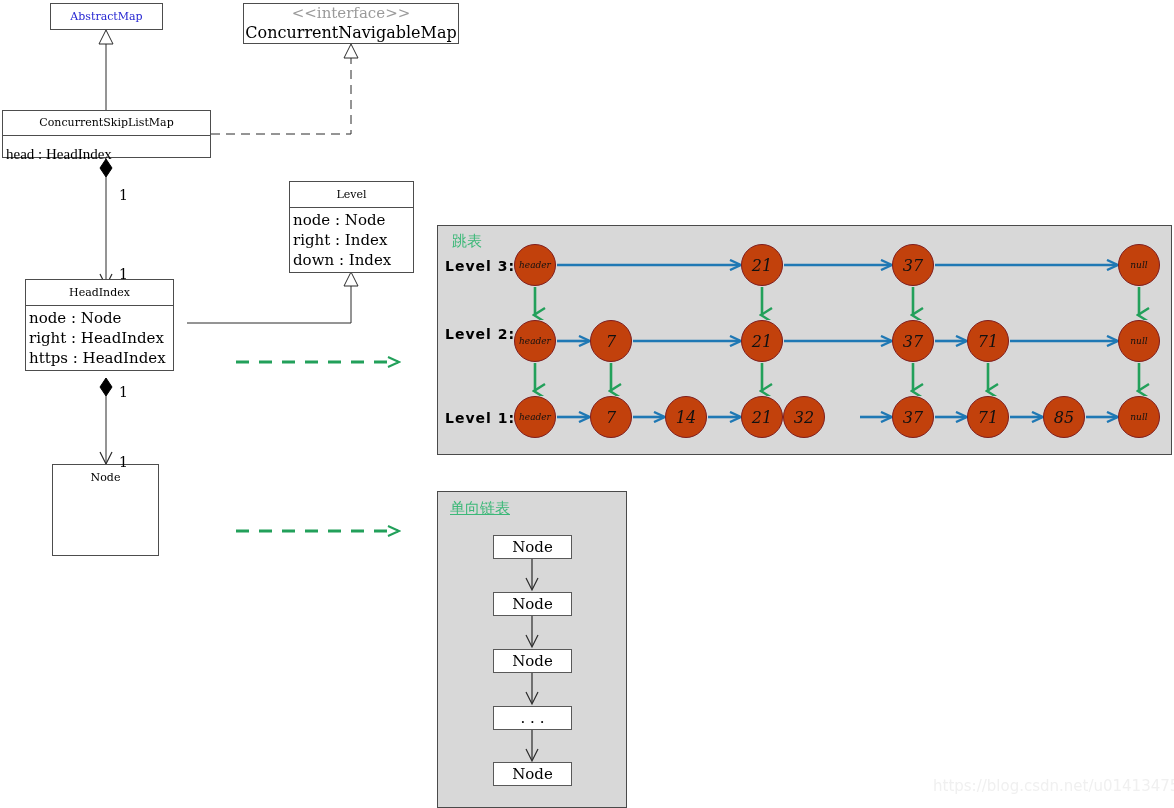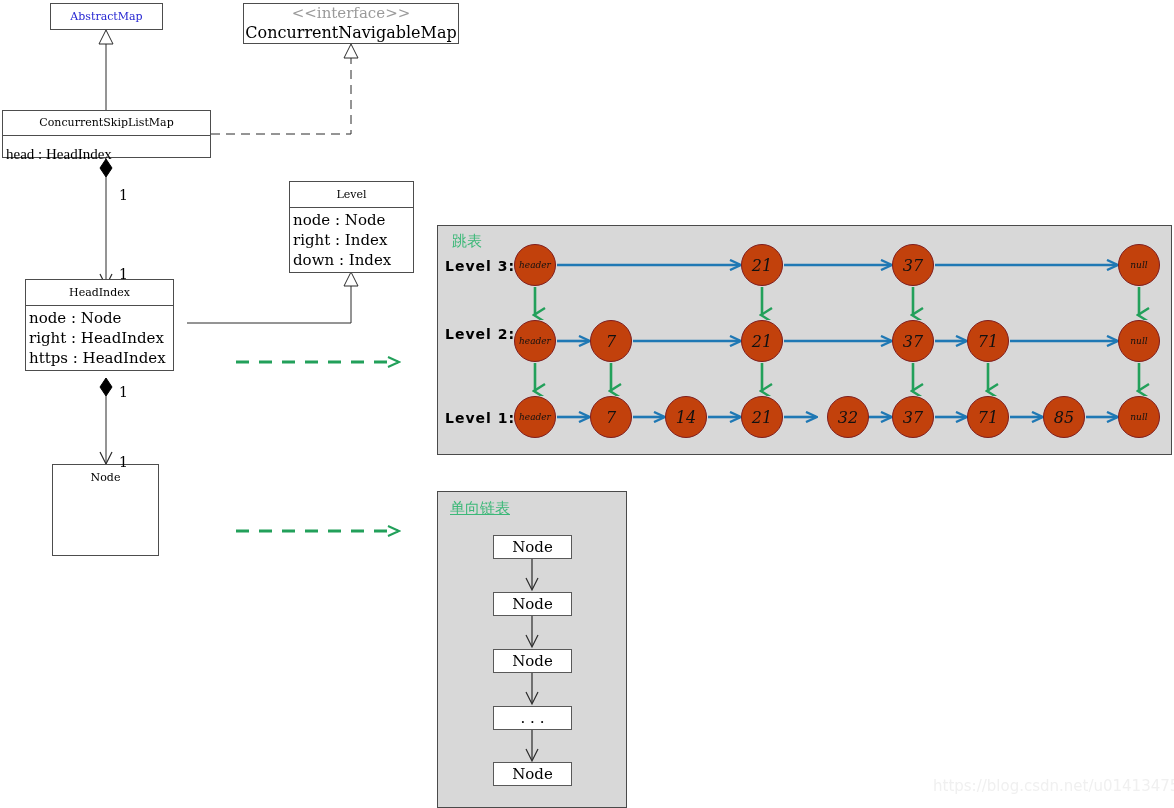--- a/index.html
+++ b/index.html
@@ -317,21 +317,21 @@
   <div class="sl-node" style="left:590px; top:320px;">7</div>
   <div class="sl-node" style="left:741px; top:320px;">21</div>
   <div class="sl-node" style="left:892px; top:320px;">37</div>
   <div class="sl-node" style="left:967px; top:320px;">71</div>
   <div class="sl-node small" style="left:1118px; top:320px;">null</div>
 
   <div class="sl-node small" style="left:514px; top:396px;">header</div>
   <div class="sl-node" style="left:590px; top:396px;">7</div>
   <div class="sl-node" style="left:665px; top:396px;text-align:center;">14</div>
   <div class="sl-node" style="left:741px; top:396px;">21</div>
-  <div class="sl-node" style="left:827px; top:396px;">32</div>
+  <div class="sl-node" style="left:783px; top:396px;">32</div>
   <div class="sl-node" style="left:892px; top:396px;">37</div>
   <div class="sl-node" style="left:967px; top:396px;">71</div>
   <div class="sl-node" style="left:1043px; top:396px;">85</div>
   <div class="sl-node small" style="left:1118px; top:396px;">null</div>
 
   <div class="panel" style="left:437px; top:491px; width:190px; height:317px;"></div>
 
   <div class="panel-title" style="left:450px; top:501px;text-decoration:underline;">单向链表</div>
 
   <svg class="layer">

